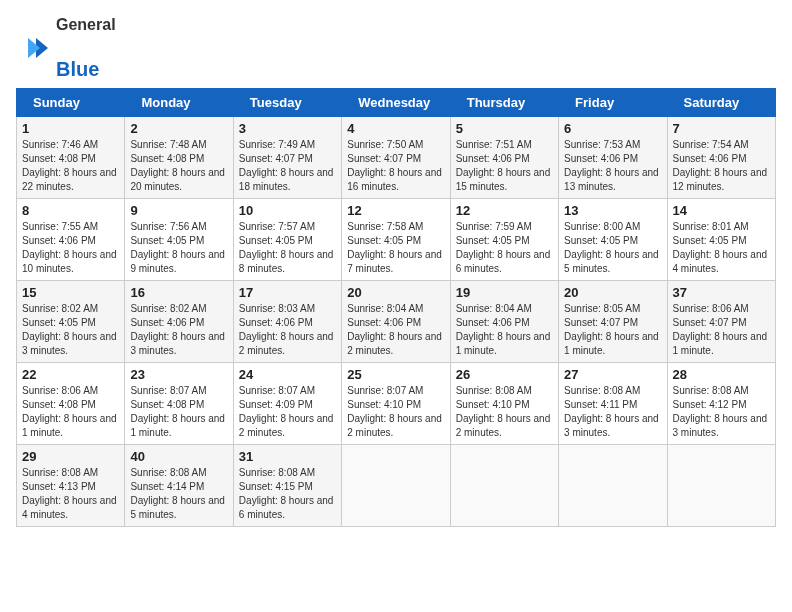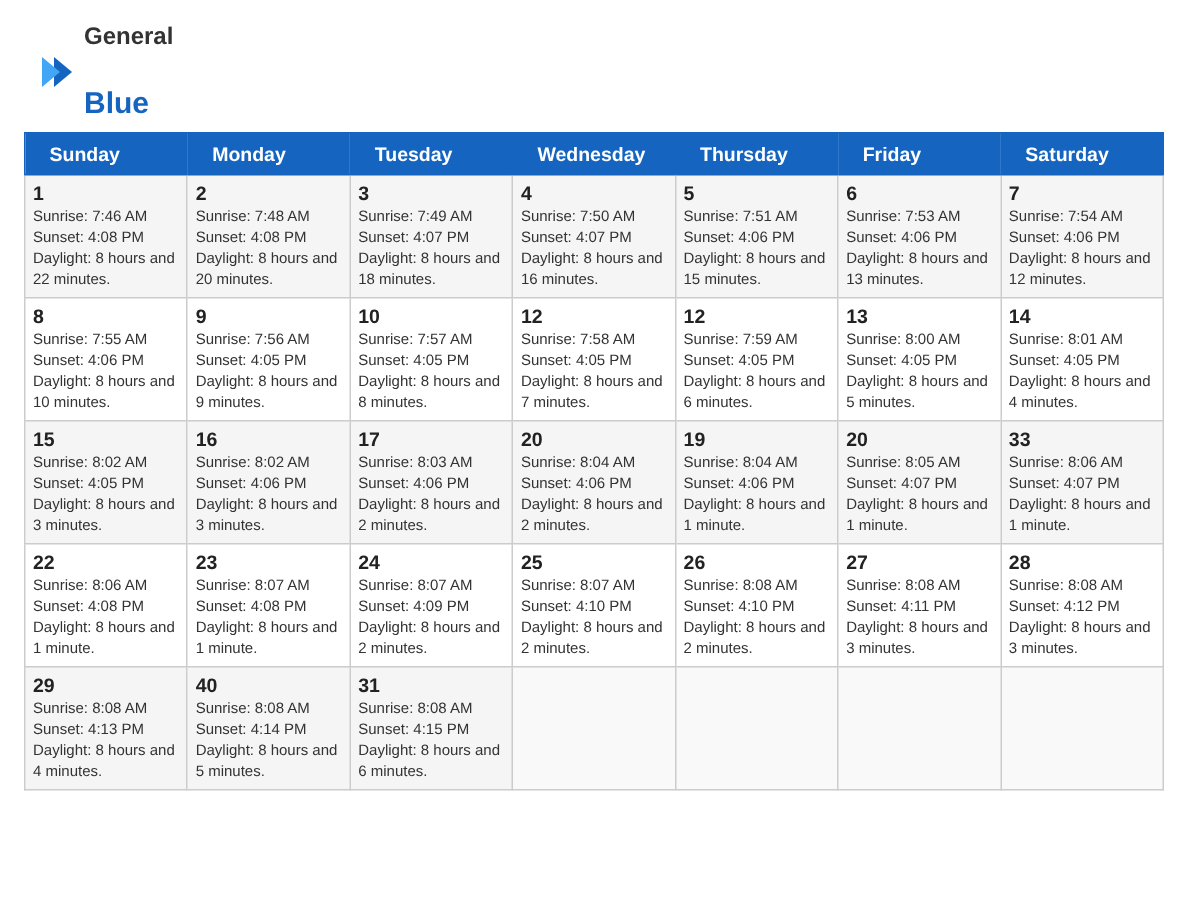--- a/index.html
+++ b/index.html
@@ -188,21 +188,21 @@
         </td>
         <td>
           <span class="day-number">19</span>
 <div class="day-info">Sunrise: 8:04 AM<br>Sunset: 4:06 PM<br>Daylight: 8 hours and 1 minute.</div>
         </td>
         <td>
           <span class="day-number">20</span>
 <div class="day-info">Sunrise: 8:05 AM<br>Sunset: 4:07 PM<br>Daylight: 8 hours and 1 minute.</div>
         </td>
         <td>
-          <span class="day-number">33</span>
+          <span class="day-number">37</span>
 <div class="day-info">Sunrise: 8:06 AM<br>Sunset: 4:07 PM<br>Daylight: 8 hours and 1 minute.</div>
         </td>
       </tr>
       <tr>
         <td>
           <span class="day-number">22</span>
 <div class="day-info">Sunrise: 8:06 AM<br>Sunset: 4:08 PM<br>Daylight: 8 hours and 1 minute.</div>
         </td>
         <td>
           <span class="day-number">23</span>

